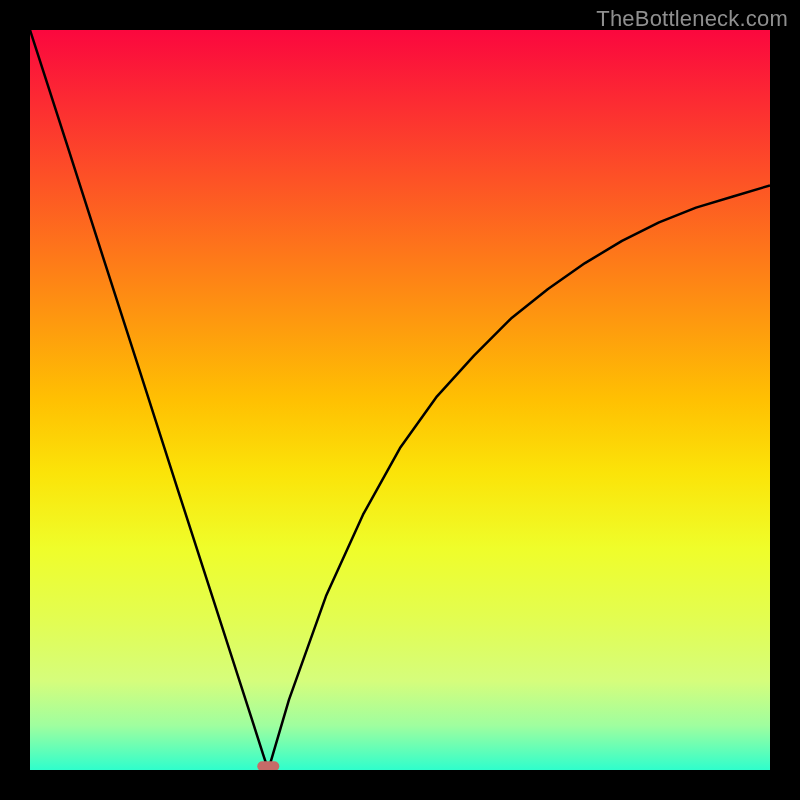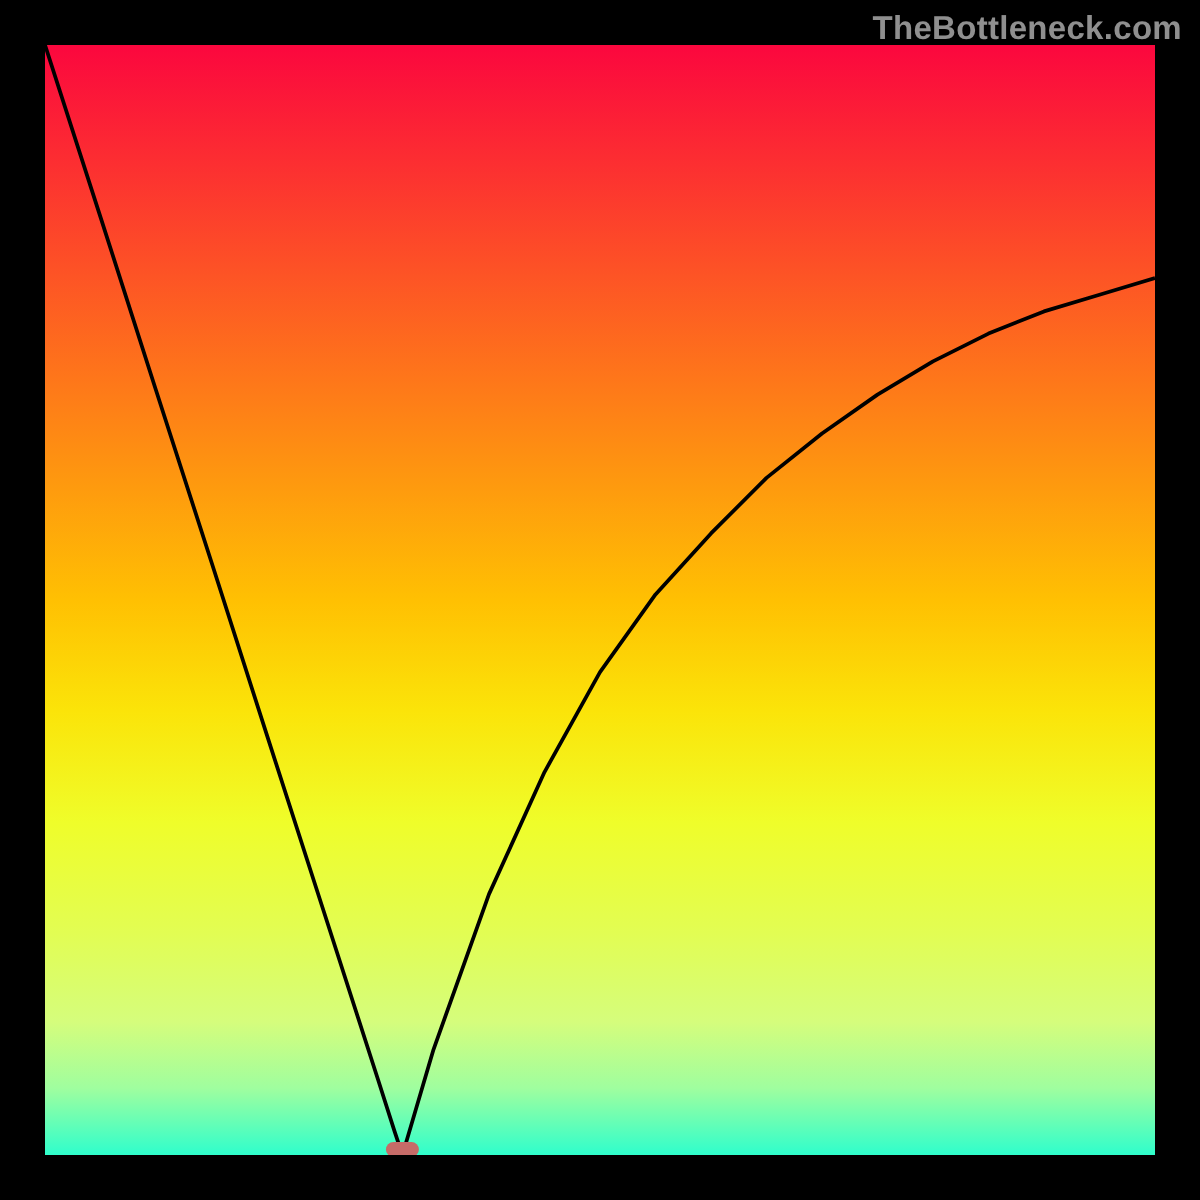--- a/index.html
+++ b/index.html
@@ -41,21 +41,21 @@
     width: 740px;
     height: 740px;
     pointer-events: none;
   }
   .watermark {
     position: absolute;
     top: 6px;
     right: 12px;
     color: #8f8f8f;
     font-size: 22px;
-    font-weight: 700;
+    font-weight: 400;
     letter-spacing: 0.2px;
     user-select: none;
   }
 </style>
 </head>
 <body>
 
 <div class="watermark">TheBottleneck.com</div>
 
 <div class="frame">

